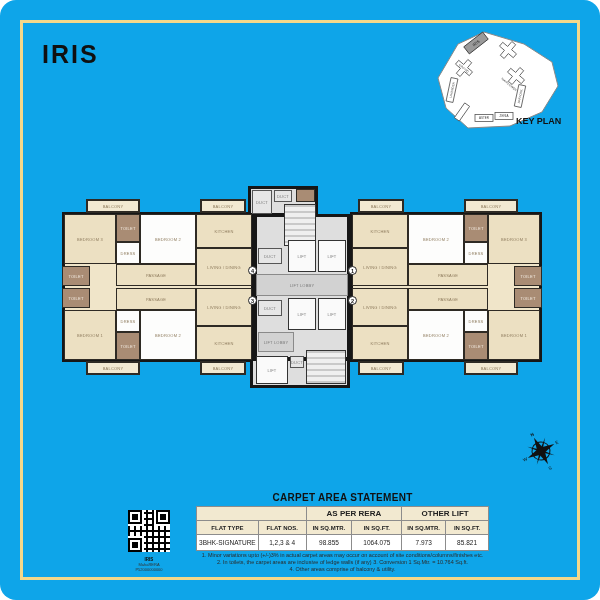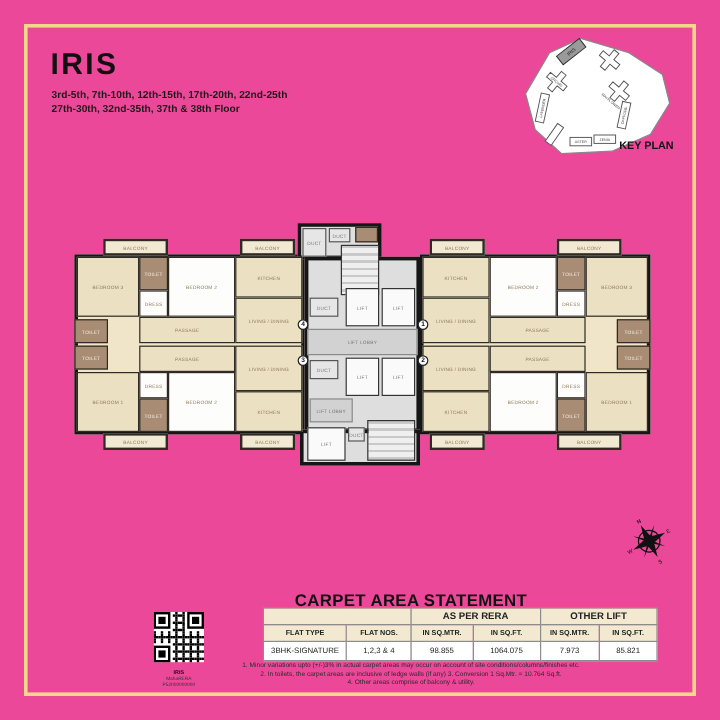--- a/index.html
+++ b/index.html
@@ -1,17 +1,17 @@
 <!DOCTYPE html>
 <html><head>
 <meta charset="utf-8">
 <style>
   html,body{margin:0;padding:0;background:#fff;}
-  .stage{position:relative;width:600px;height:600px;background:#ec4899;overflow:hidden;
-         font-family:"Liberation Sans",sans-serif;color:#111;}
+  .stage{position:relative;width:600px;height:600px;background:#0ea5e9;overflow:hidden;
+         font-family:"Liberation Sans",sans-serif;color:#111;border-radius:16px;}
   .frame{position:absolute;left:20px;top:20px;width:554px;height:554px;border:3px solid #f3d88b;}
   
   .title{position:absolute;left:42px;top:40px;font-size:25px;font-weight:bold;letter-spacing:2px;color:#101010;}
   .floors{position:absolute;left:43px;top:74px;font-size:8.5px;font-weight:bold;line-height:11px;color:#1a1a1a;}
   
   .keyplan{position:absolute;left:424px;top:28px;width:152px;height:112px;}
   
   .plan{position:absolute;left:0;top:0;width:600px;height:600px;}
   .shell{position:absolute;border:3px solid #161616;box-sizing:border-box;}
   .shell-wing{background:#f0e5c9;}
@@ -31,43 +31,39 @@
            background:#fff;font-size:5.5px;font-weight:bold;display:flex;align-items:center;
            justify-content:center;box-sizing:border-box;color:#111;}
   
   .compass{position:absolute;left:518px;top:428px;width:46px;height:46px;}
   
   .qr{position:absolute;left:126px;top:510px;width:46px;text-align:center;}
   .qr-cap1{font-size:4.5px;font-weight:bold;margin-top:1px;}
   .qr-cap2{font-size:4px;color:#333;}
   
   .tbl-title{position:absolute;left:196px;top:492px;width:293px;text-align:center;
-             font-size:14px;font-weight:bold;letter-spacing:.3px;}
-  table.carpet{position:absolute;left:196px;top:506px;width:329px;border-collapse:collapse;
-               font-size:6.5px;color:#222;margin-left:23px;}
+             font-size:10px;font-weight:bold;letter-spacing:.3px;}
+  table.carpet{position:absolute;left:196px;top:506px;width:293px;border-collapse:collapse;
+               font-size:6.5px;color:#222;}
   table.carpet td,table.carpet th{border:1px solid #8c8c8c;text-align:center;padding:0;height:13px;}
   table.carpet .hdr{background:#f2e9d0;}
   table.carpet .grp{font-size:8px;font-weight:bold;}
   table.carpet .colh{font-size:6px;font-weight:bold;}
   table.carpet .data td{height:15px;background:#fff;}
   .notes{position:absolute;left:160px;top:552px;width:365px;text-align:center;
          font-size:5.5px;line-height:7px;color:#2b2b2b;}
   svg text{font-family:"Liberation Sans",sans-serif;}
 </style>
 </head>
 <body>
 
 <div class="stage">
   <div class="frame"></div>
 
   <div class="title">IRIS</div>
-  <div class="floors">
-    <div>3rd-5th, 7th-10th, 12th-15th, 17th-20th, 22nd-25th</div>
-    <div>27th-30th, 32nd-35th, 37th &amp; 38th Floor</div>
-  </div>
 
   <svg class="keyplan" viewBox="0 0 152 112">
     <polygon points="60,4 100,16 128,34 134,58 118,84 86,98 44,100 22,80 14,50 34,16" fill="#ffffff" stroke="#888" stroke-width="1"></polygon>
 
     <g transform="translate(52,15) rotate(-38)">
       <rect x="-12" y="-4.5" width="24" height="9" fill="#9a9a9a" stroke="#333" stroke-width="0.8"></rect>
       <text x="0" y="1.5" text-anchor="middle" font-size="4" fill="#1a1a1a">IRIS</text>
     </g>
 
     <g transform="translate(40,40) rotate(40)">

